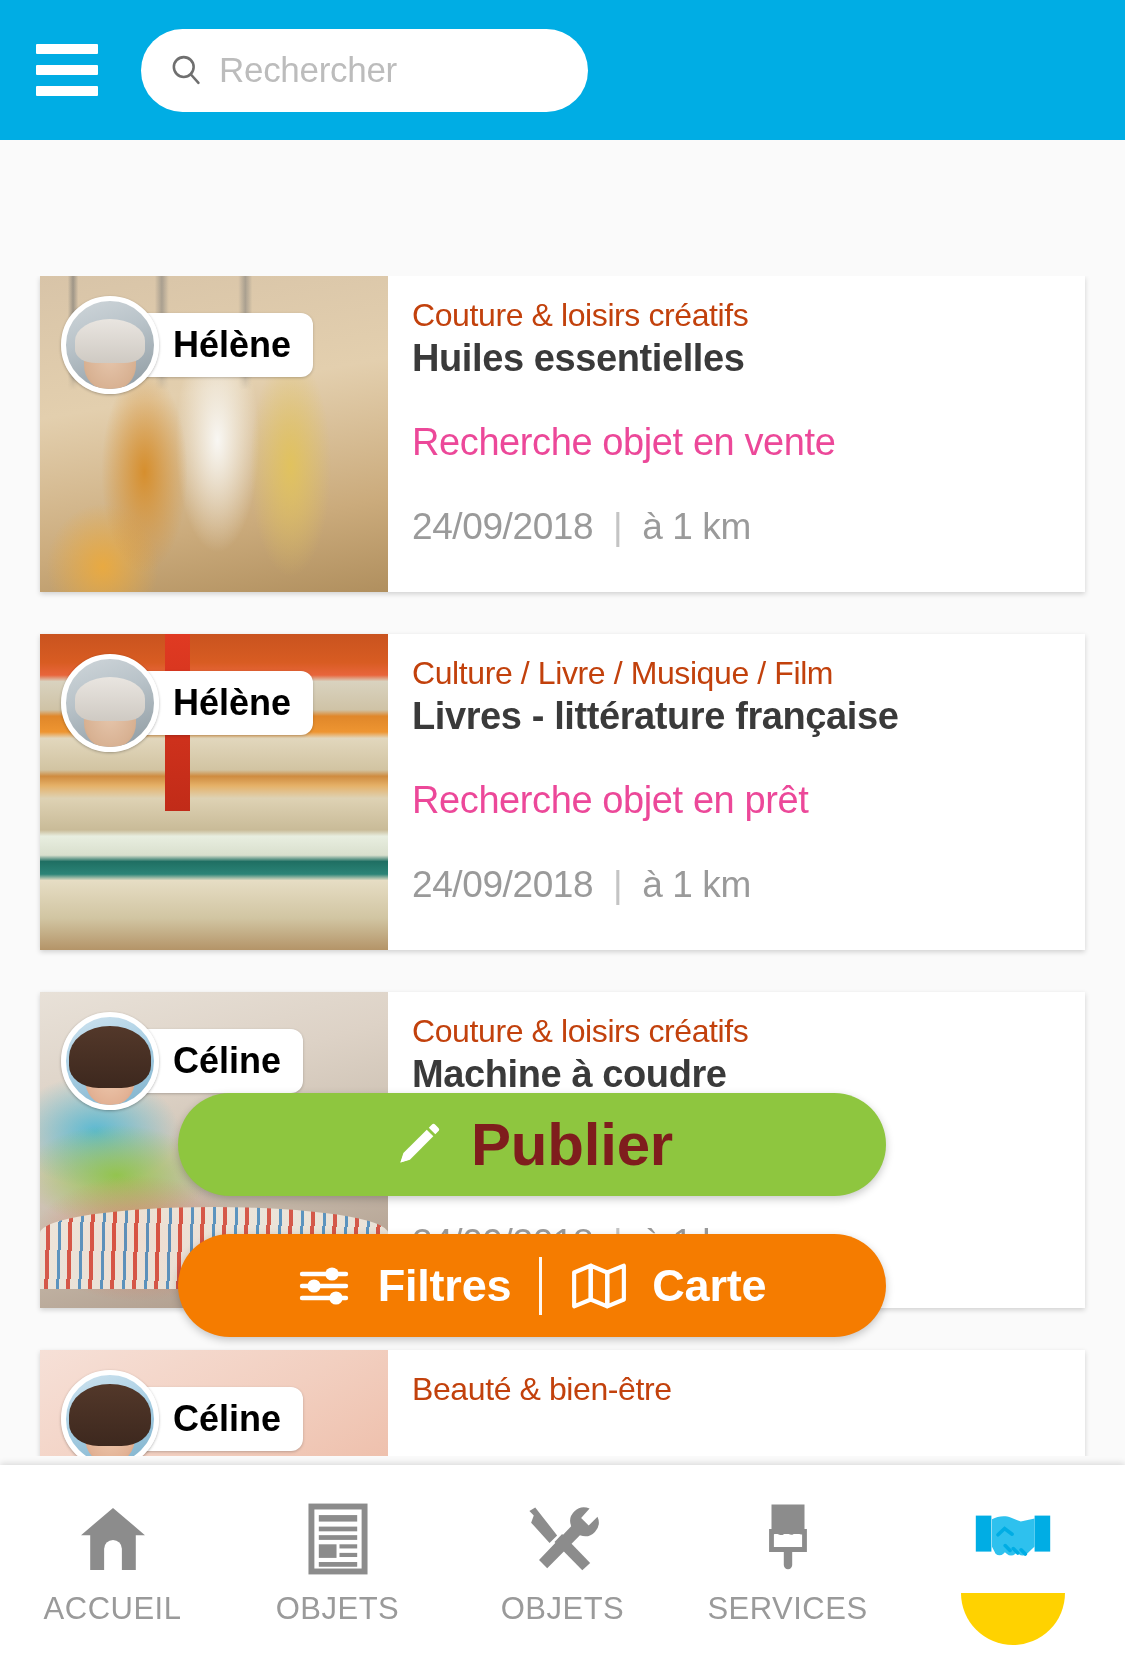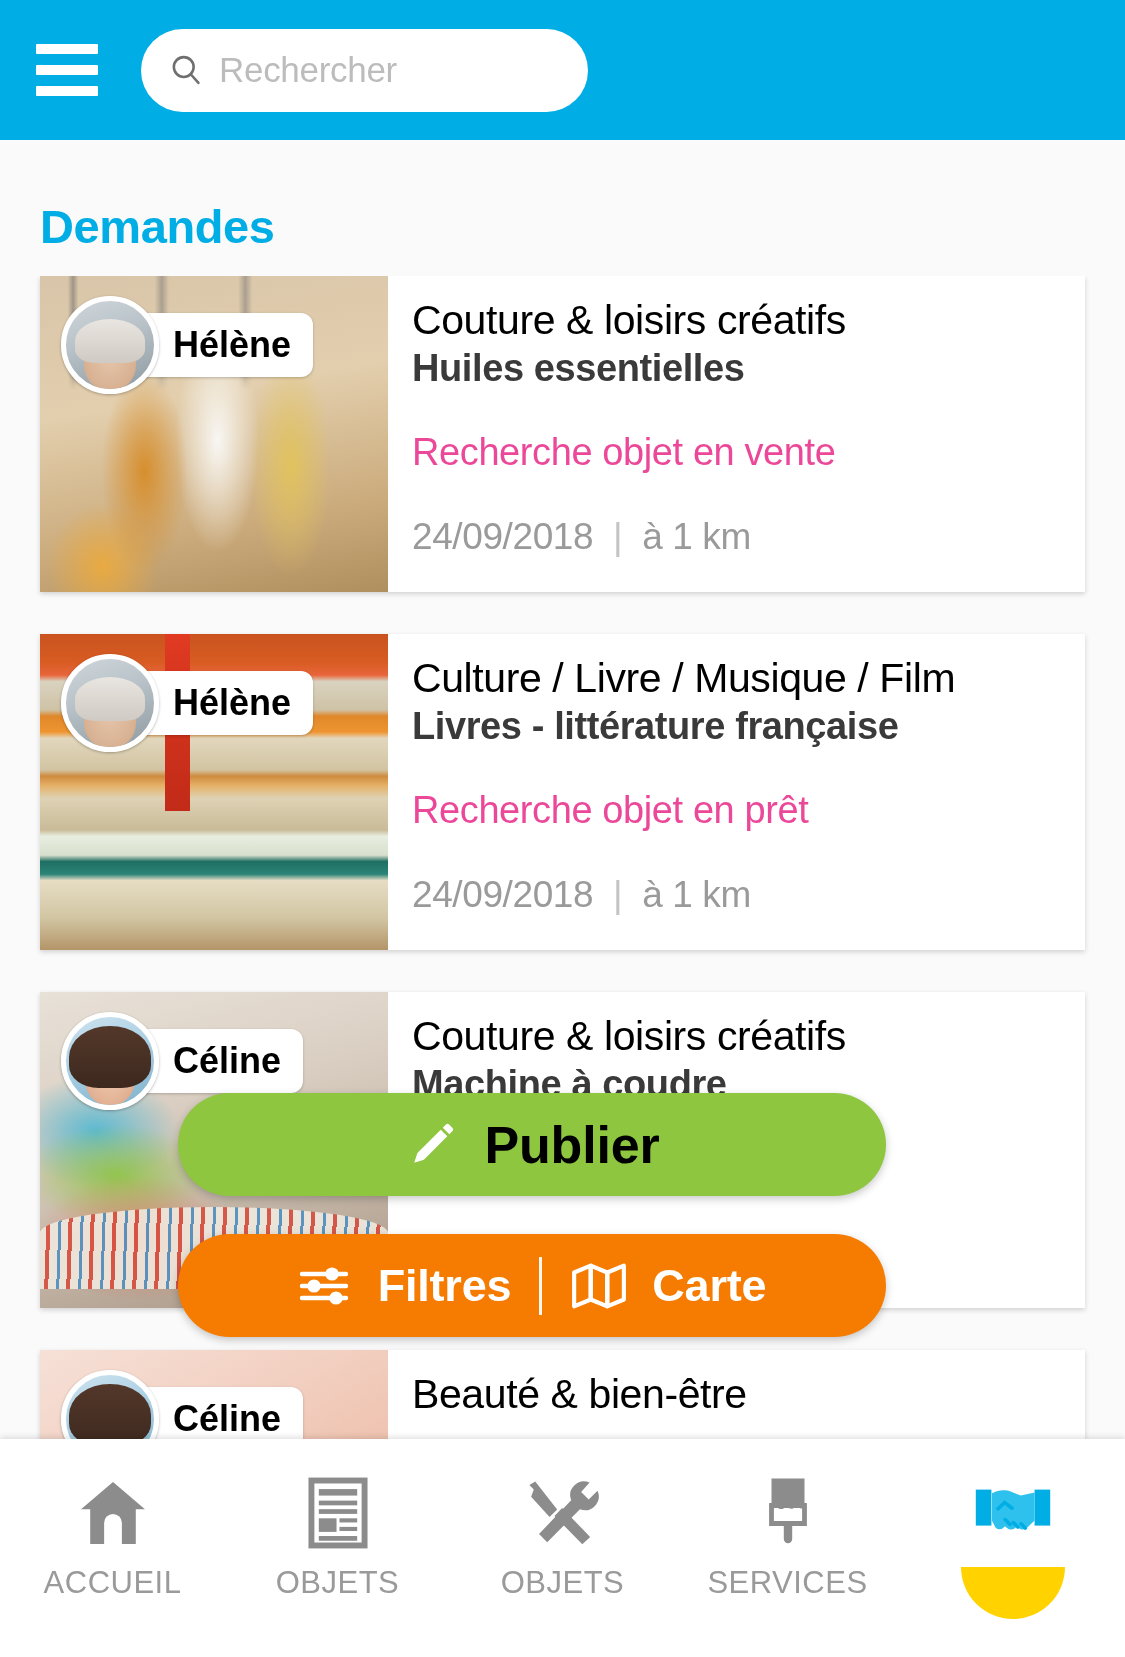--- a/index.html
+++ b/index.html
@@ -119,45 +119,45 @@
     width:82px; height:62px; border-radius:50% 50% 36% 36%;
     background: linear-gradient(180deg,#53382a,#3d281e);
   }
   .name-chip {
     margin-left: -28px; background: #ffffff; border-radius: 12px;
     padding: 11px 22px 11px 42px; color: #000000; font-size: 36px;
     font-weight: bold; z-index: 1; box-shadow: 0 1px 3px rgba(0,0,0,.22); white-space: nowrap;
   }
 
   .card-body { flex: 1; padding: 22px 0 0 24px; position: relative; }
-  .cat { font-size: 41px; color: #000000; letter-spacing: -0.4px; line-height: 1.12; white-space: nowrap; }
+  .cat { font-size: 32px; color: #c2410c; letter-spacing: -0.4px; line-height: 1.12; white-space: nowrap; }
   .ttl { font-size: 38px; color: #3a3a3a; font-weight: bold; letter-spacing: -0.4px; line-height: 1.18; margin-top: 2px; white-space: nowrap; }
   .kind { font-size: 38px; color: #ec4899; letter-spacing: -0.4px; margin-top: 40px; white-space: nowrap; }
   .meta { font-size: 37px; color: #9a9a9a; letter-spacing: -0.4px; margin-top: 42px; white-space: nowrap; }
   .meta .sep { color: #c4c4c4; padding: 0 10px; }
 
   
   .fab-publier {
     position: absolute; left: 178px; top: 1093px; width: 708px; height: 103px;
     background: #8ec63f; border-radius: 52px; display: flex; align-items: center;
     justify-content: center; box-shadow: 0 3px 8px rgba(0,0,0,.22); cursor: pointer; z-index: 40;
   }
-  .fab-publier .lbl { color: #000000; font-size: 52px; font-weight: bold; letter-spacing: -0.2px; margin-left: 26px; }
+  .fab-publier .lbl { color: #7f1d1d; font-size: 60px; font-weight: bold; letter-spacing: -0.2px; margin-left: 26px; }
   .fab-filters {
     position: absolute; left: 178px; top: 1234px; width: 708px; height: 103px;
     background: #f57c00; border-radius: 52px; display: flex; align-items: center;
     justify-content: center; box-shadow: 0 3px 8px rgba(0,0,0,.22); z-index: 40;
   }
   .fab-half { display: flex; align-items: center; justify-content: center; cursor: pointer; }
   .fab-half .lbl { color: #ffffff; font-size: 45px; font-weight: bold; letter-spacing: -0.2px; margin-left: 24px; }
   .fab-div { width: 3px; height: 58px; background: #ffffff; margin: 0 28px; opacity: .95; }
 
   
   .bottomnav {
-    position: absolute; left: 0; bottom: 0; width: 1125px; height: 218px;
+    position: absolute; left: 0; bottom: 0; width: 1125px; height: 192px;
     background: #ffffff; display: flex; box-shadow: 0 -2px 6px rgba(0,0,0,.12); z-index: 50;
   }
   .nav-item { flex: 1; display: flex; flex-direction: column; align-items: center;
     justify-content: flex-start; padding-top: 34px; cursor: pointer; position: relative; }
   .nav-icon { height: 80px; display: flex; align-items: center; justify-content: center; }
   .nav-label { margin-top: 12px; font-size: 31px; color: #9a9a9a; letter-spacing: 0.5px; }
   .nav-item.active .nav-label { color: #00ade4; }
   .smile {
     width: 104px; height: 52px; margin-top: 14px;
     border-bottom-left-radius: 104px 104px; border-bottom-right-radius: 104px 104px;
@@ -177,21 +177,20 @@
     </div>
     <div class="searchbox">
       <svg class="search-icon" viewBox="0 0 24 24">
         <circle cx="10.5" cy="10" r="6.6" fill="none" stroke="#6f6f6f" stroke-width="1.7"></circle>
         <line x1="15.3" y1="15" x2="20.3" y2="20.6" stroke="#6f6f6f" stroke-width="1.7" stroke-linecap="round"></line>
       </svg>
       <span class="search-ph">Rechercher</span>
     </div>
   </div>
 
-  <div class="page-title">Demandes</div>
 
   <div class="list">
 
     <div class="card">
       <div class="card-img">
         <div class="photo ph-oils"></div>
         <div class="avatar-wrap">
           <div class="avatar helene"></div>
           <div class="name-chip">Hélène</div>
         </div>

